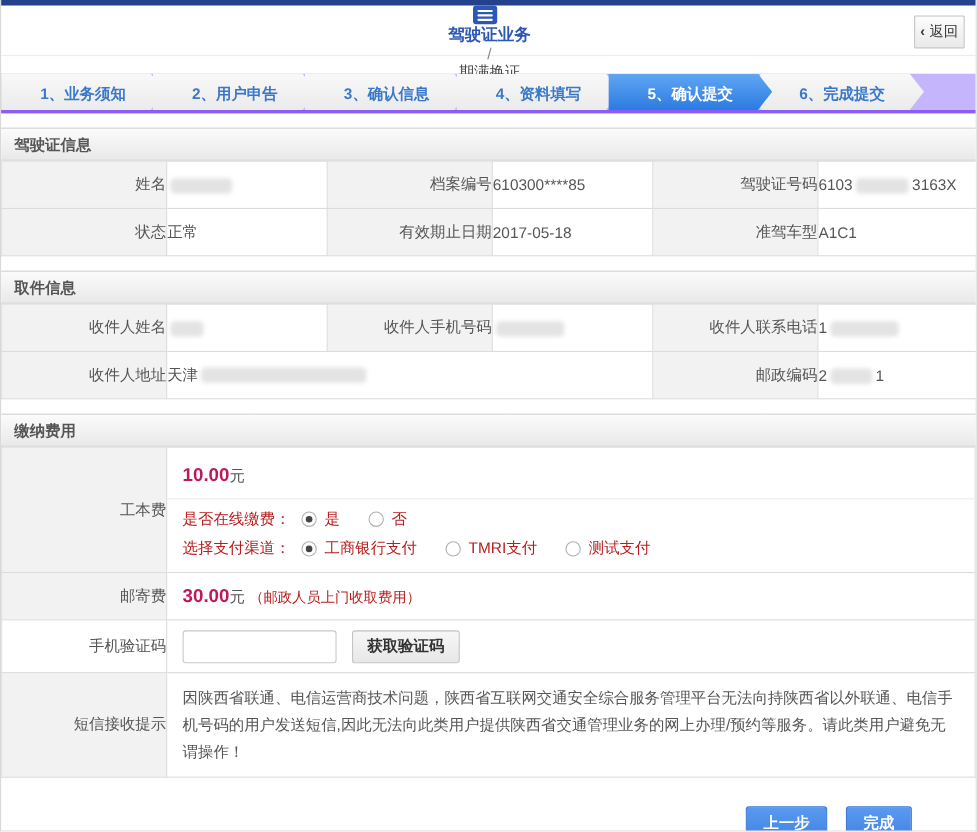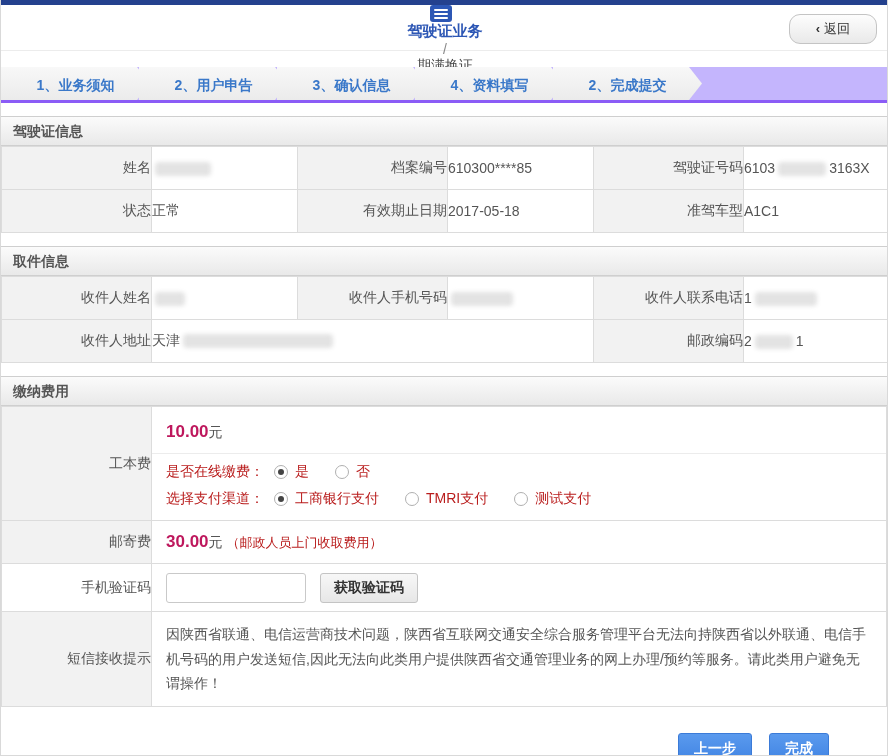--- a/index.html
+++ b/index.html
@@ -19,23 +19,23 @@
   .header { height:46px; display:flex; align-items:center; padding:0 12px 0 14px;
             border-bottom:1px solid #ececec; position:relative;flex-direction:column; }
   .hd-icon { width:22px; height:17px; background:#2d57b5; border-radius:3px;
              position:relative; margin-right:8px; flex:none; }
   .hd-icon::before { content:""; position:absolute; left:4px; right:4px; top:4px;
              height:2px; background:#fff;
              box-shadow:0 4px 0 #fff, 0 8px 0 #fff; border-radius:1px; }
   .hd-title { color:#2d57b5; font-size:15px; font-weight:bold; }
   .hd-sep { color:#888; margin:0 6px; font-size:14px; }
   .hd-sub { color:#444; font-size:14px; }
-  .back-btn { position:absolute; right:10px; top:9px; padding:5px 26px;
+  .back-btn { position:absolute; right:10px; top:9px; padding:5px 5px;
              background:linear-gradient(#fdfdfd,#e9e9e9); border:1px solid #c4c4c4;
-             border-radius:11px; color:#333; font-size:13px; cursor:pointer;text-align:center; }
+             border-radius:1px; color:#333; font-size:13px; cursor:pointer;text-align:center; }
   .back-btn .chev { font-weight:bold; margin-right:4px; color:#333; }
 
   
   .steps { margin-top:16px; height:36px; background:#c4b5fd;
            border-bottom:3px solid #8b5cf6; display:flex; }
   .step { flex:none; width:149px; line-height:36px; text-align:center;
           color:#3a78c9; font-size:14px; font-weight:bold;
           background:linear-gradient(#f8f8f8,#ebebeb);
           clip-path:polygon(0 0, calc(100% - 13px) 0, 100% 50%, calc(100% - 13px) 100%, 0 100%);
           margin-right:-11px; position:relative; filter:drop-shadow(2px 0 0 rgba(255,255,255,.95));
@@ -101,21 +101,22 @@
     <span class="hd-sep">/</span>
     <span class="hd-sub">期满换证</span>
     <button class="back-btn"><span class="chev">‹</span><span>返回</span></button>
   </div>
 
   <div class="steps">
     <div class="step">1、业务须知</div>
     <div class="step">2、用户申告</div>
     <div class="step">3、确认信息</div>
     <div class="step">4、资料填写</div>
-    <div class="step">2、完成提交</div>
+    <div class="step active">5、确认提交</div>
+    <div class="step">6、完成提交</div>
   </div>
 
   <div class="section">
     <div class="sec-head">驾驶证信息</div>
     <table class="grid">
       <colgroup>
           <col class="c-lbl">
           <col class="c-val">
           <col class="c-lbl">
           <col class="c-val">

